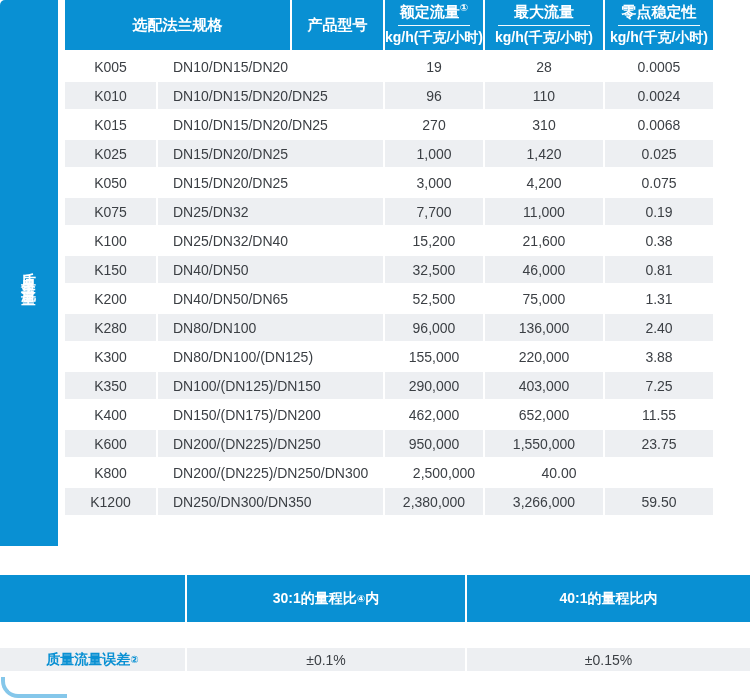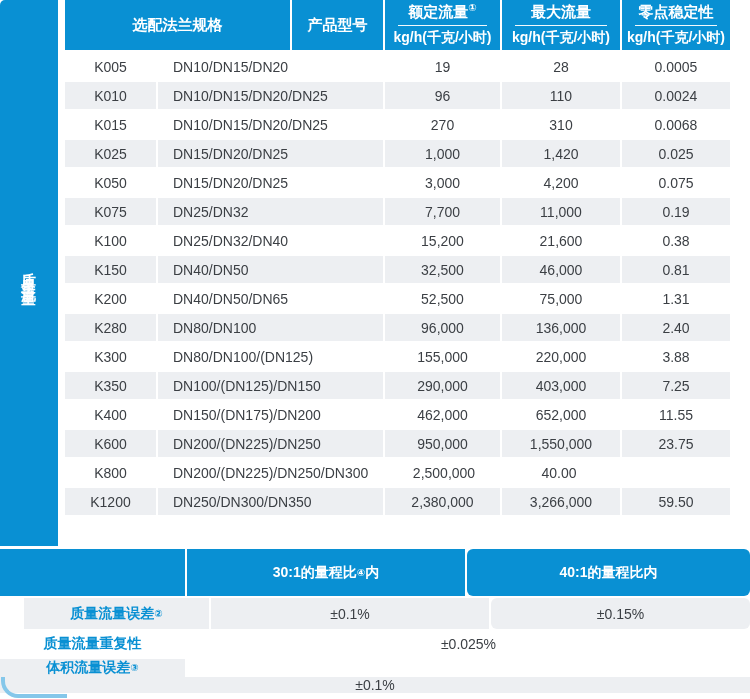--- a/index.html
+++ b/index.html
@@ -20,50 +20,50 @@
   }
   
   .main-table { position:absolute; left:65px; top:0; width:685px; }
   .thead { display:flex; height:53px; }
   .th {
     background:var(--blue); color:#fff; font-weight:bold; font-size:15px;
     display:flex; flex-direction:column; align-items:center; justify-content:center;
     box-sizing:border-box; border-bottom:3px solid #fff; border-right:2px solid #fff;
   }
   .th:last-child, .td:last-child { border-right:none; }
-  .c1 { width:93px; } .c2 { width:227px; } .c3 { width:117px; }
+  .c1 { width:93px; } .c2 { width:227px; } .c3 { width:100px; }
   .c4 { width:120px; } .c5 { width:108px; }
   .th-top {
     display:block; width:calc(100% - 26px); text-align:center;
     border-bottom:1px solid rgba(255,255,255,.95); padding-bottom:3px; margin-bottom:3px;
   }
   .th-unit { font-size:14px; }
   sup.circ { font-size:10px; line-height:0; vertical-align:super; }
   .tr { display:flex; height:29px; }
   .td {
     box-sizing:border-box; border-right:2px solid #fff; border-bottom:2px solid #fff;
     display:flex; align-items:center; justify-content:center;
     font-size:14px; color:var(--ink); background:#fff;
   }
   .tr:nth-child(even) .td { background:var(--gray); }
   .td.c2 { justify-content:flex-start; padding-left:15px; }
   
   .accuracy { position:absolute; left:0; top:549px; width:750px; }
-  .acc-row { display:flex; }
+  .acc-row { display:flex;margin-top:26px; }
   .acc-head { height:47px; margin-bottom:2px; }
-  .r1 { height:31px; margin-bottom:2px;padding-left:24px; }
+  .r1 { height:23px; margin-bottom:2px; }
   .r2 { height:26px; margin-bottom:2px; }
   .r3 { height:30px;flex-direction:column; }
   .acc-cell {
     box-sizing:border-box; display:flex; align-items:center; justify-content:center;
     font-size:14px;
   }
   .acc-lbl { width:187px; border-right:2px solid #fff; }
   .acc-v1 { width:280px; border-right:2px solid #fff; }
-  .acc-v2 { flex:1;border-radius:6px; }
+  .acc-v2 { flex:1; }
   .acc-vspan { flex:1; }
   .blue-bg { background:var(--blue); color:#fff; font-weight:bold; }
   .gray-bg { background:var(--gray); }
   .white-bg { background:#fff; }
   .lbl-text { color:var(--blue); font-weight:bold; }
   .val-text { color:var(--ink); }
   
   .corner-arc {
     position:absolute; left:1px; bottom:1px; width:62px; height:17px;
     border-left:4px solid var(--lightblue); border-bottom:4px solid var(--lightblue);

